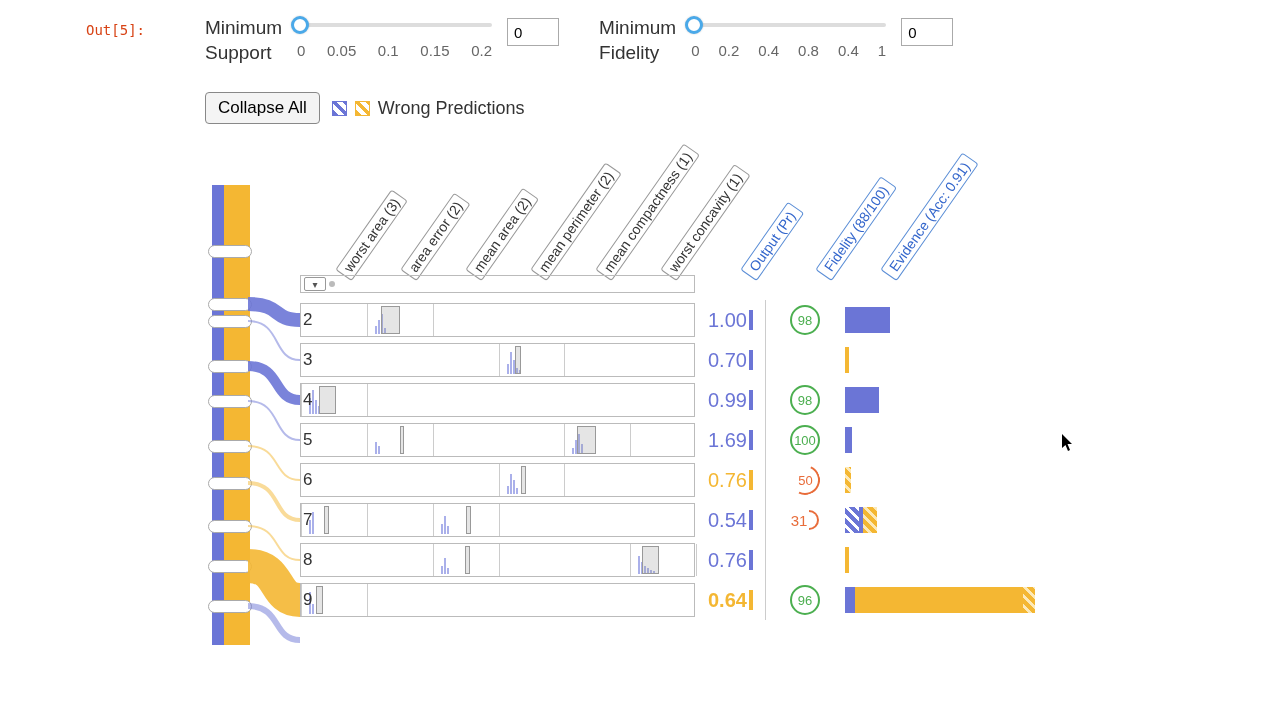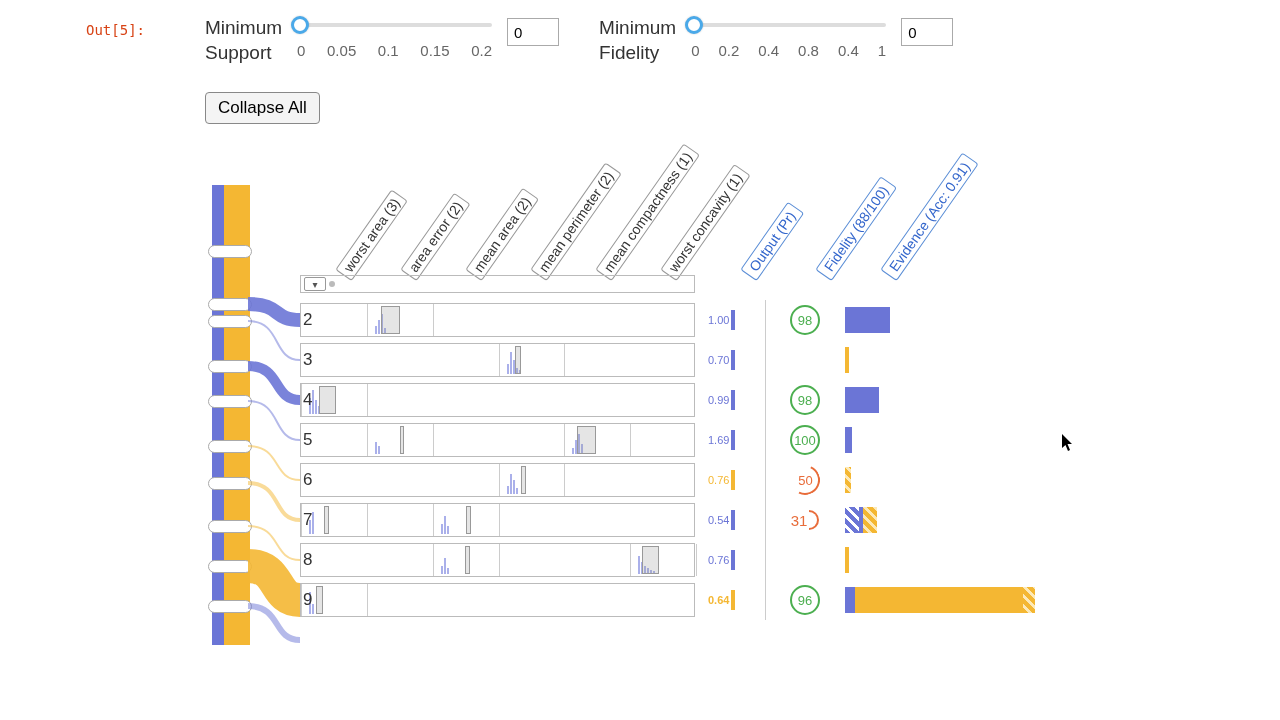--- a/index.html
+++ b/index.html
@@ -212,21 +212,21 @@
   }
   .hist .sel {
     position:absolute;
     top:0; bottom:0;
     border:1px solid #999;
     background:rgba(150,150,150,0.25);
   }
   .output {
     position:absolute;
     left:408px;
-    font-size:11px;
+    font-size:20px;
     display:flex; align-items:center; gap:2px;
   }
   .output .bar { width:4px; height:20px; }
   .vsep {
     position:absolute;
     left:465px; top:0; bottom:0; width:1px; background:#ccc;
   }
   .fidel {
     position:absolute;
     left:485px;
@@ -317,20 +317,25 @@
           <span>0.4</span>
           <span>1</span>
         </div>
     </div>
     <input class="num-input" value="0" style="">
   </div>
 </div>
 
 <div class="toolbar-row">
   <button class="btn">Collapse All</button>
+  <div class="legend">
+    <span class="sw sw-hatch-mal"></span>
+    <span class="sw sw-hatch-ben"></span>
+    <span>Wrong Predictions</span>
+  </div>
 </div>
 
 <div class="river">
   <div class="bar-m"></div>
   <div class="bar-b"></div>
   <div id="anchors">
       <div class="anchor" style="top: 60px;"></div>
       <div class="anchor" style="top: 113px;"></div>
       <div class="anchor" style="top: 130px;"></div>
       <div class="anchor" style="top: 175px;"></div>

